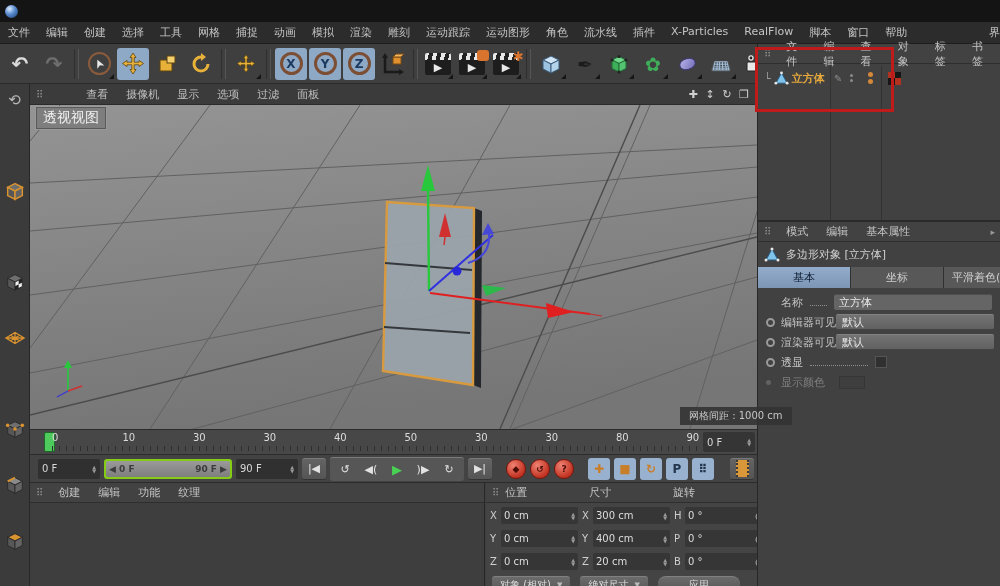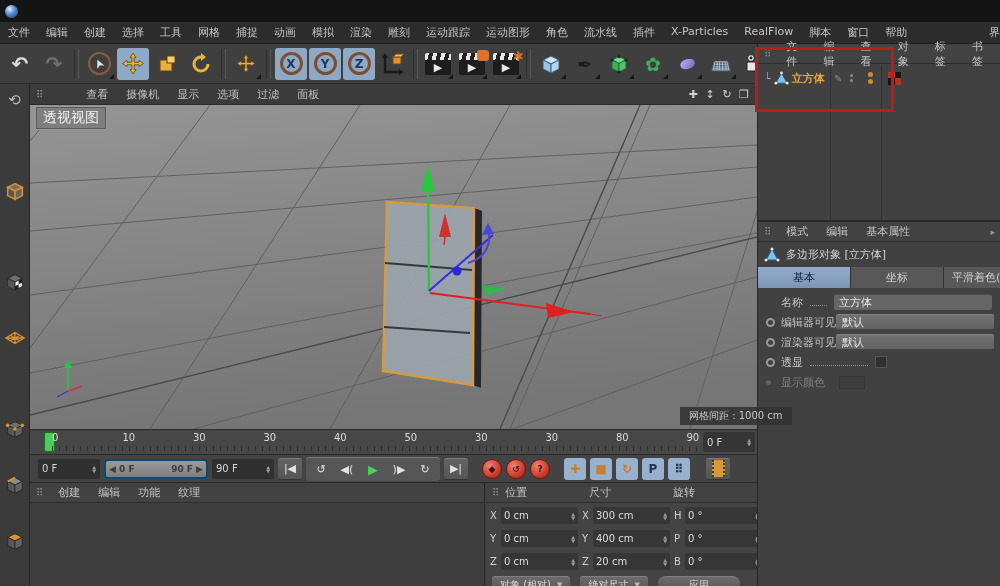--- a/index.html
+++ b/index.html
@@ -60,21 +60,21 @@
   #ruler{left:30px;top:429px;width:727px;height:26px;background:#474747;border-top:1px solid #2b2b2b;border-bottom:1px solid #2b2b2b;}
   #ruler .labels{position:absolute;left:22px;top:2px;display:flex;}
   #ruler .labels span{width:70.5px;font-size:10px;color:#dcdcdc;}
   #ruler .ticks{position:absolute;left:22px;right:60px;bottom:3px;height:5px;background:repeating-linear-gradient(90deg,#2e2e2e 0 1px,transparent 1px 7px);}
   #playhead{position:absolute;left:14px;top:2px;width:11px;height:20px;background:#4fca5d;border:1px solid #1d6b28;border-radius:2px;}
   #framebox{position:absolute;right:2px;top:2px;width:52px;height:20px;background:#353535;border-radius:2px;display:flex;align-items:center;padding:0 4px;color:#d8d8d8;font-size:10px;}
   .spinarrows{margin-left:auto;display:flex;flex-direction:column;line-height:4px;font-size:5px;color:#9a9a9a;}
   
   #transport{left:30px;top:455px;width:727px;height:28px;background:#434343;display:flex;align-items:center;gap:4px;padding-left:8px;border-bottom:1px solid #2b2b2b;}
   .spinbox{width:62px;height:20px;background:#303030;border-radius:2px;display:flex;align-items:center;padding:0 4px;color:#d8d8d8;font-size:10px;flex:0 0 auto;}
-  #rangeslider{width:104px;height:20px;background:#0c4a6e;border-radius:3px;padding:2px;flex:0 0 auto;}
+  #rangeslider{width:128px;height:20px;background:#84cc16;border-radius:3px;padding:2px;flex:0 0 auto;}
   #rangeslider .bar{height:100%;background:linear-gradient(#9a9a9a,#7e7e7e);border-radius:2px;display:flex;align-items:center;justify-content:space-between;padding:0 3px;color:#3c3c3c;font-size:9px;font-weight:bold;}
   .pbtn{height:22px;min-width:24px;background:linear-gradient(#636363,#555);border-radius:3px;border-top:1px solid #7a7a7a;border-bottom:1px solid #333;display:flex;align-items:center;justify-content:center;color:#e2e2e2;font-size:11px;flex:0 0 auto;padding:0 3px;}
   .pgroup{height:24px;background:#565656;border-radius:3px;display:flex;align-items:center;gap:2px;padding:0 3px;flex:0 0 auto;border-top:1px solid #7a7a7a;}
   .pgroup .pbtn{background:none;border:none;}
   .playg{color:#49d153;font-size:13px;font-weight:bold;}
   .redcirc{width:20px;height:20px;border-radius:50%;background:radial-gradient(circle at 35% 30%,#ef8272,#c23322 70%);border:1px solid #79150c;display:flex;align-items:center;justify-content:center;color:#4b0d06;font-size:9px;font-weight:bold;flex:0 0 auto;}
   .kbtn{width:22px;height:22px;background:#98b1ce;border-radius:3px;display:flex;align-items:center;justify-content:center;color:#c87f2a;font-weight:bold;font-size:12px;flex:0 0 auto;position:relative;}
   .kbtn.dark{color:#23364e;}
   .filmstrip{width:13px;height:17px;background:#d8983a;border-left:2px dotted #3a3a3a;border-right:2px dotted #3a3a3a;}
   

